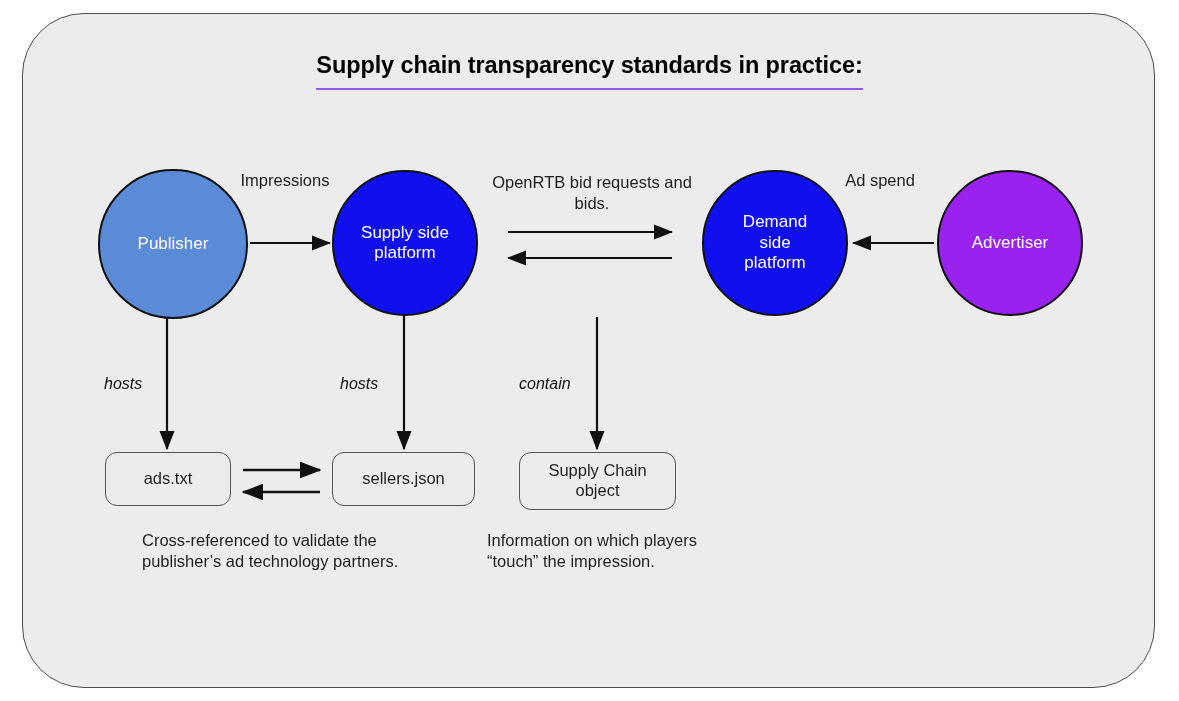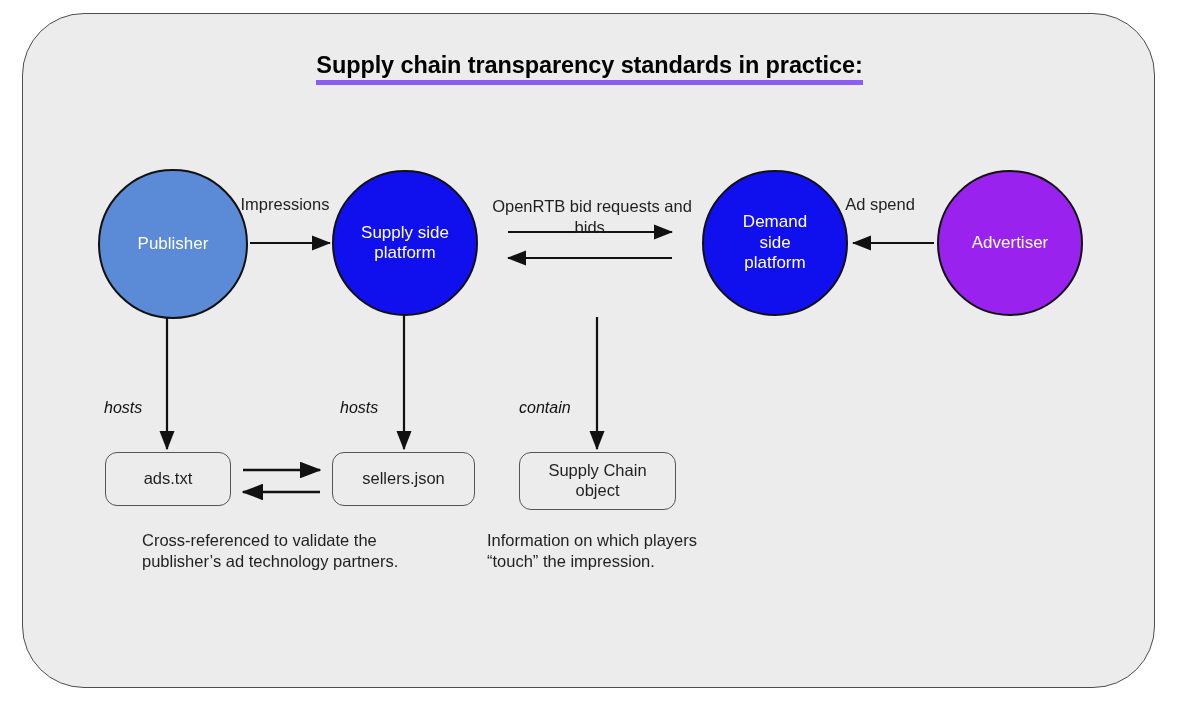--- a/index.html
+++ b/index.html
@@ -37,22 +37,22 @@
     left: 0;
     top: 52px;
     width: 1179px;
     text-align: center;
     font-size: 23.5px;
     font-weight: bold;
     color: #000000;
     letter-spacing: -0.1px;
   }
   .title span {
-    border-bottom: 5px solid #8b5cf6;
-    padding-bottom: 2px;
+    border-bottom: 2px solid #8b5cf6;
+    padding-bottom: 10px;
   }
   
   .node-circle {
     position: absolute;
     box-sizing: border-box;
     border-radius: 50%;
     border: 2px solid #111111;
     display: flex;
     align-items: center;
     justify-content: center;
@@ -77,21 +77,20 @@
     font-size: 16.5px;
     line-height: 1.2;
   }
   
   .label {
     position: absolute;
     color: #1f1f1f;
     font-size: 16.5px;
     line-height: 1.27;
     text-align: center;
-    margin-top: 24px;
   }
   .label.italic {
     font-style: italic;
     font-size: 16px;
     color: #111111;
     text-align: left;
   }
   .caption {
     position: absolute;
     color: #1f1f1f;

